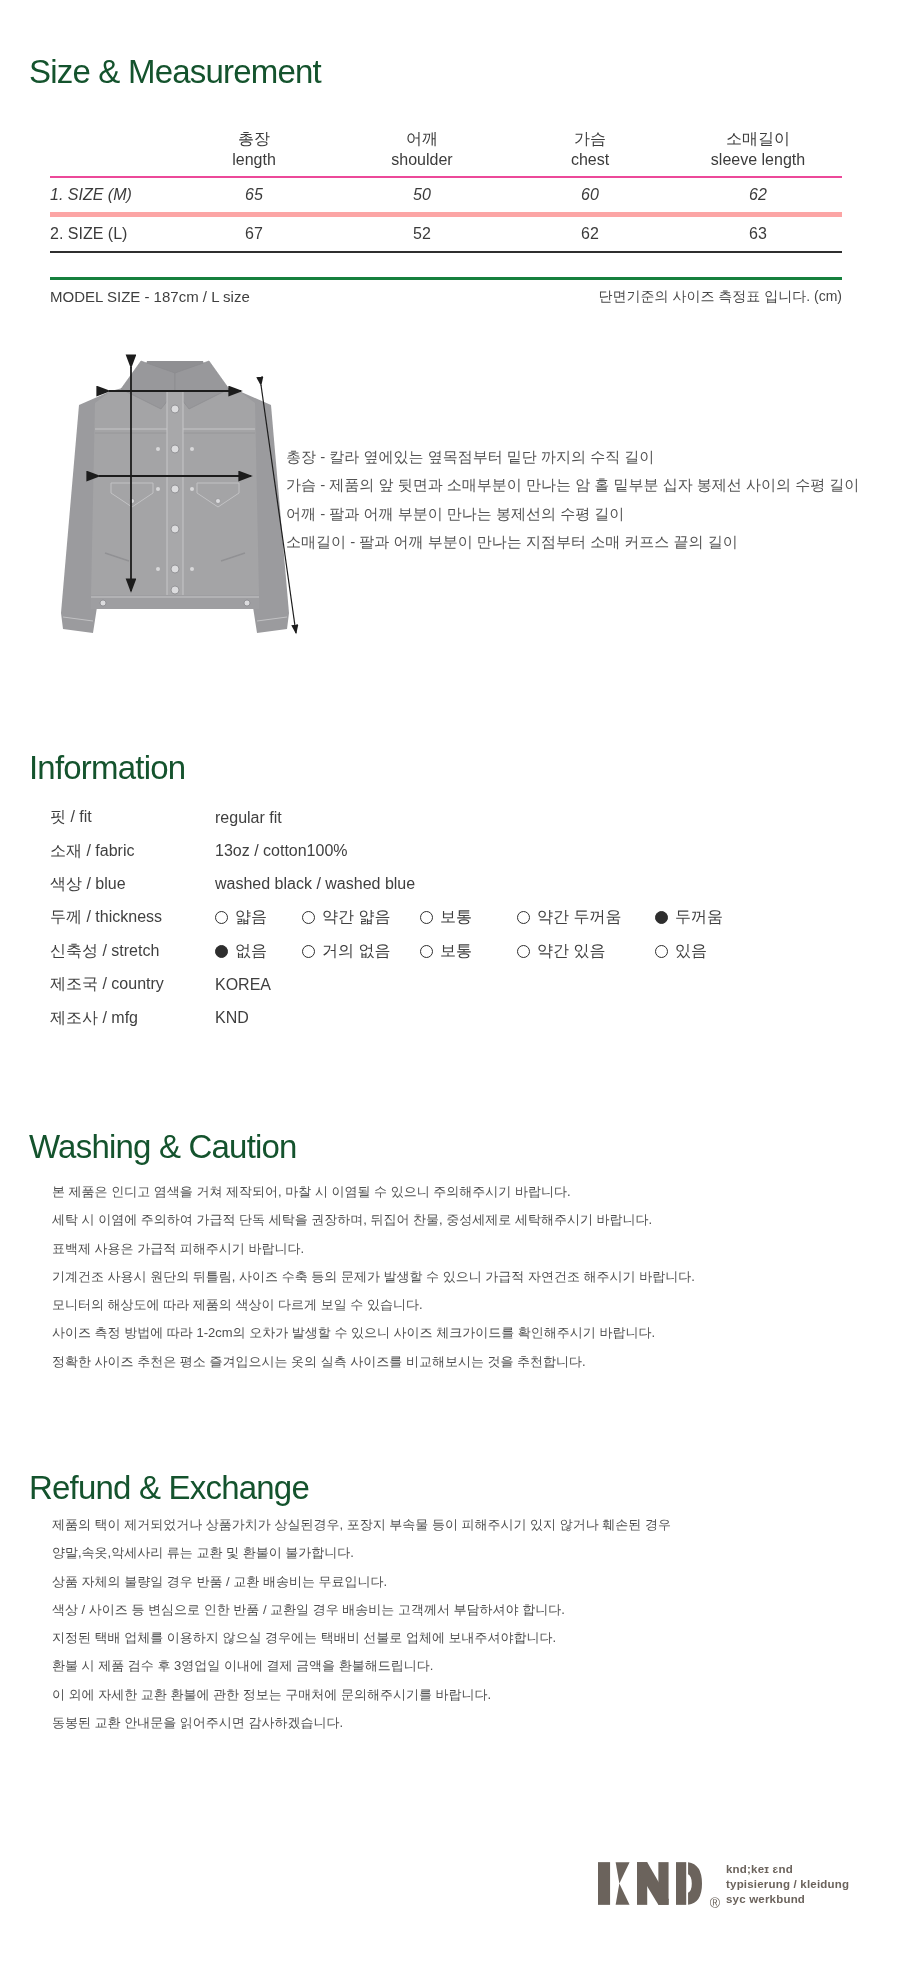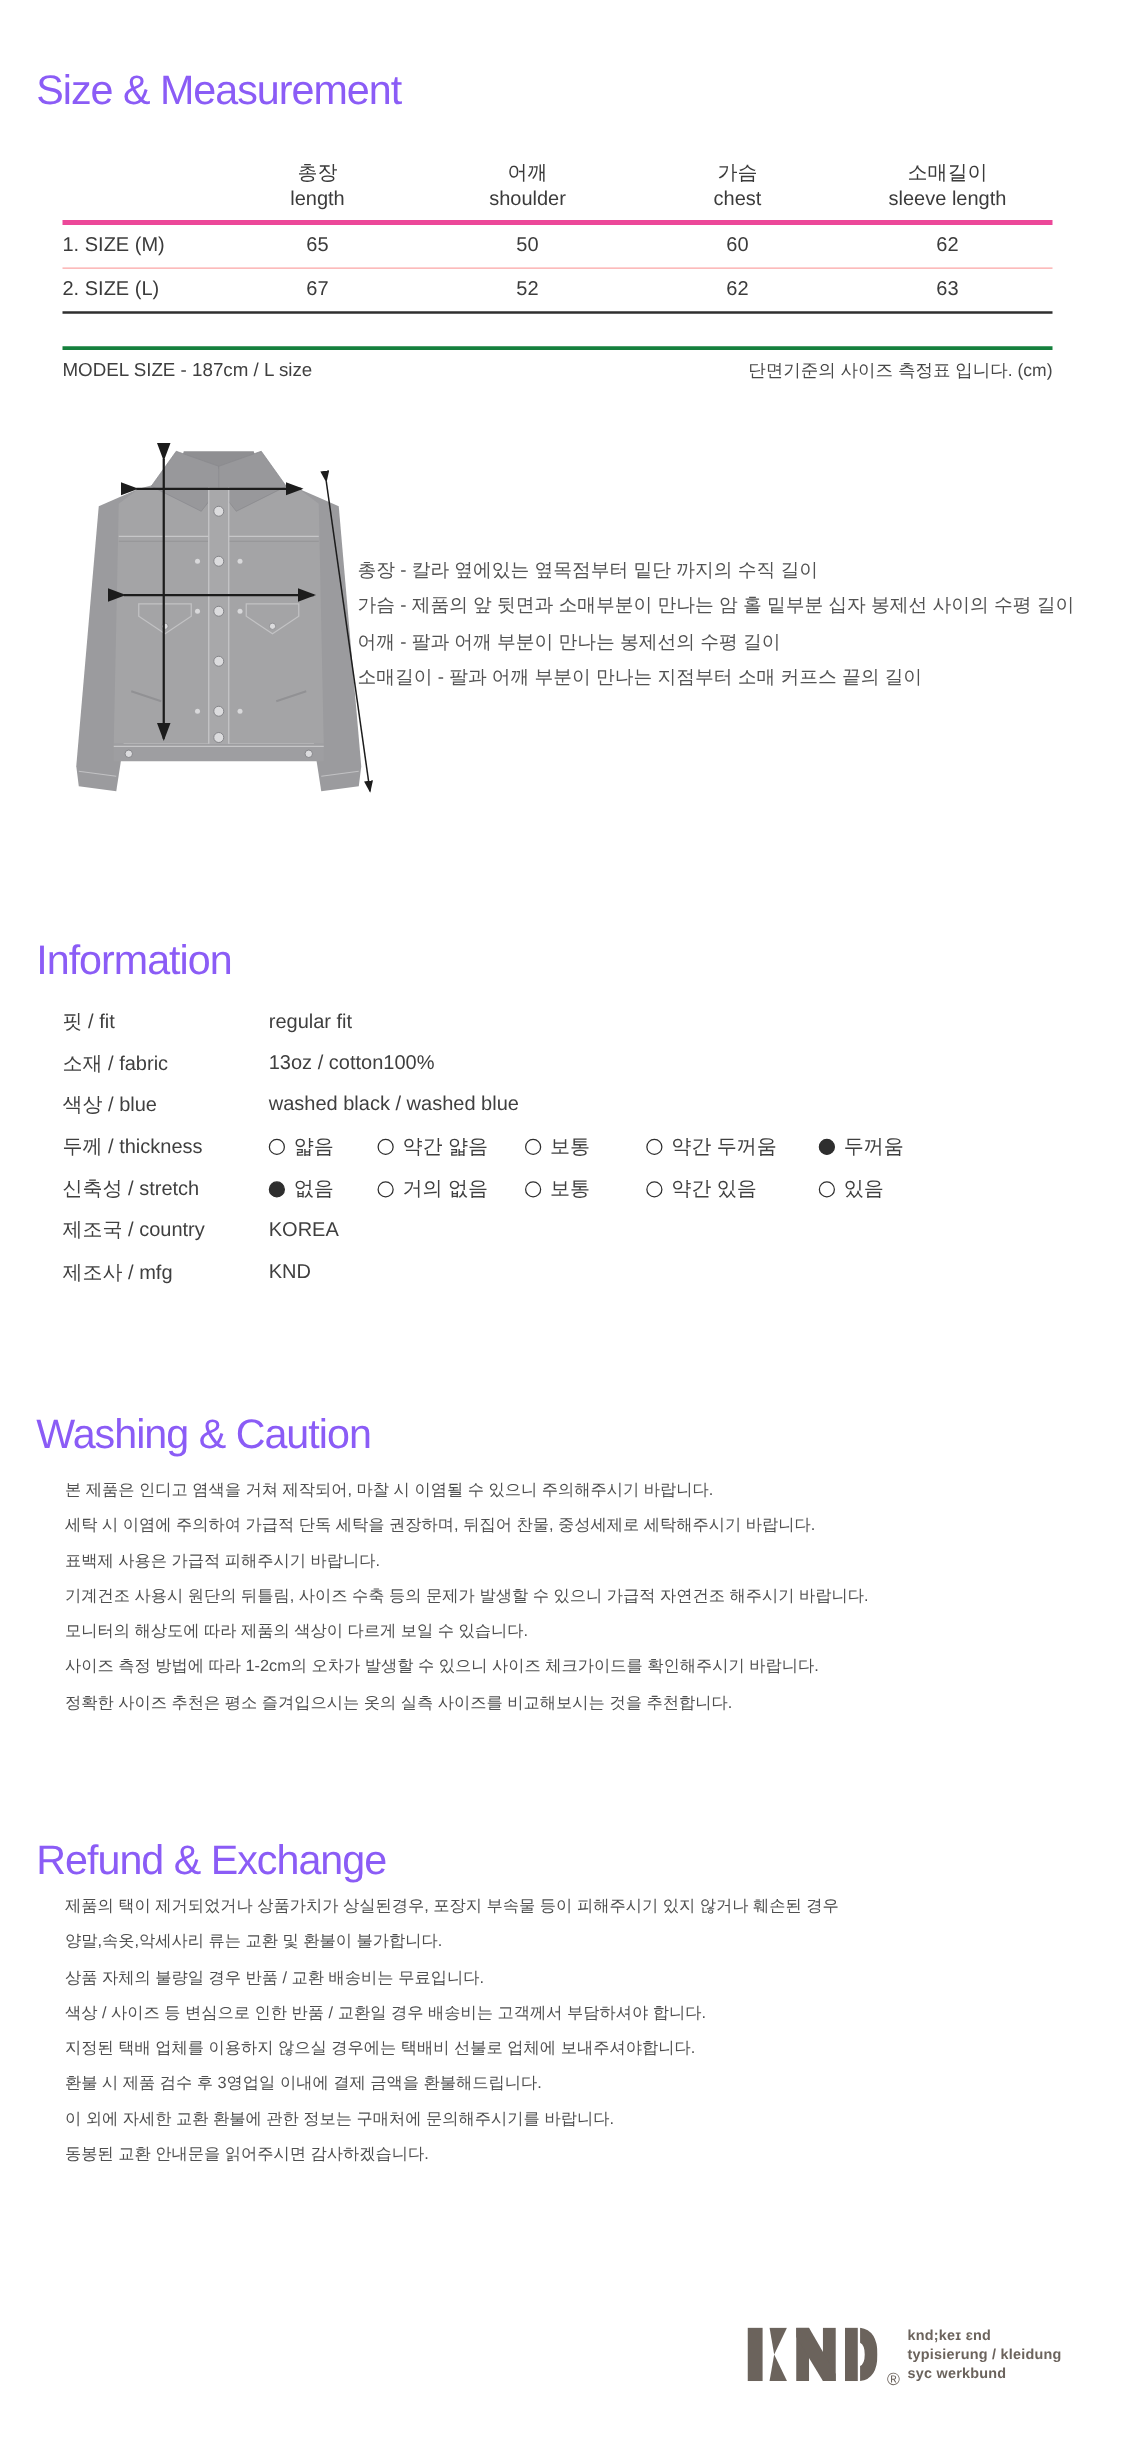--- a/index.html
+++ b/index.html
@@ -1,33 +1,33 @@
 <!DOCTYPE html>
 <html><head>
 <meta charset="utf-8">
 <style>
   html,body{margin:0;padding:0;background:#ffffff;}
   #page{position:relative;width:900px;height:1961px;background:#fff;overflow:hidden;
         font-family:"Liberation Sans","DejaVu Sans",sans-serif;color:#4a4a4a;}
 
-  .heading{position:absolute;left:29px;font-size:33px;font-weight:400;color:#8b5cf6;
+  .heading{position:absolute;left:29px;font-size:33px;font-weight:400;color:#14532d;
            letter-spacing:-0.8px;line-height:1.2;white-space:nowrap;}
   .h-size{top:30px;}
   .h-info{top:726px;}
   .h-wash{top:1105px;}
   .h-refund{top:1446px;}
 
   
   .size-table{position:absolute;left:50px;top:116px;width:792px;font-size:16px;color:#3b3b3b;}
   .st-header,.st-row{display:grid;grid-template-columns:120px 168px 168px 168px 168px;align-items:center;}
-  .st-header{height:54px;border-bottom:4px solid #ec4899;align-items:end;padding-bottom:6px;}
+  .st-header{height:54px;border-bottom:2px solid #ec4899;align-items:end;padding-bottom:6px;}
   .st-head-cell{text-align:center;line-height:21px;}
   .st-head-cell .en{font-size:16px;color:#3b3b3b;}
   .st-row{height:34px;}
-  .st-row.mid{border-bottom:1px solid #fca5a5;}
+  .st-row.mid{border-bottom:5px solid #fca5a5;font-style:italic;}
   .st-row.last{border-bottom:2px solid #2f2f2f;}
   .st-label{text-align:left;white-space:nowrap;}
   .st-val{text-align:center;}
 
   .model-note{position:absolute;left:50px;top:277px;width:792px;border-top:3px solid #15803d;
               padding-top:8px;font-size:15px;color:#3f3f3f;display:flex;justify-content:space-between;}
   .model-note .right{font-size:14px;color:#474747;}
 
   
   .jacket{position:absolute;left:55px;top:345px;width:250px;height:300px;}

